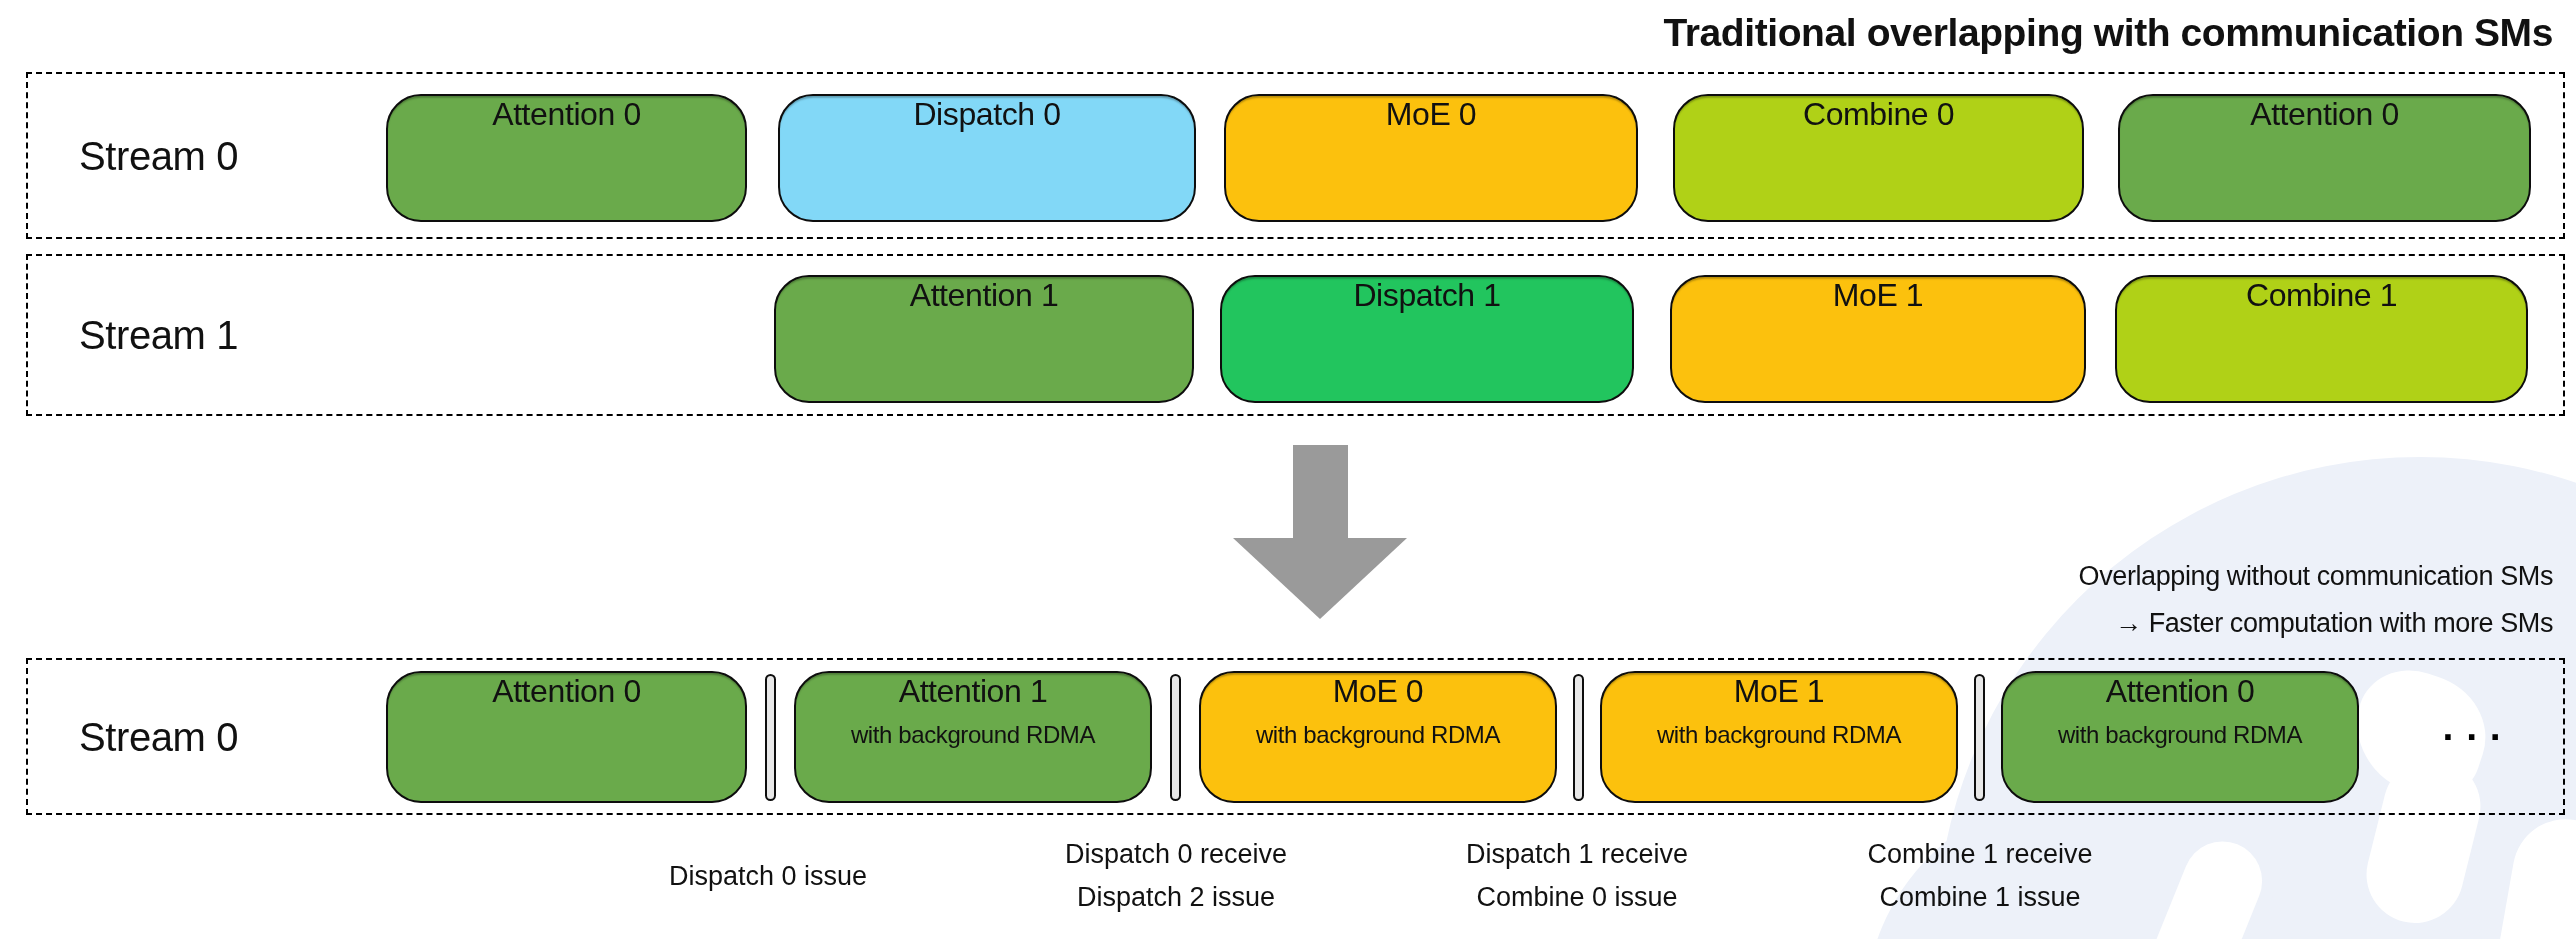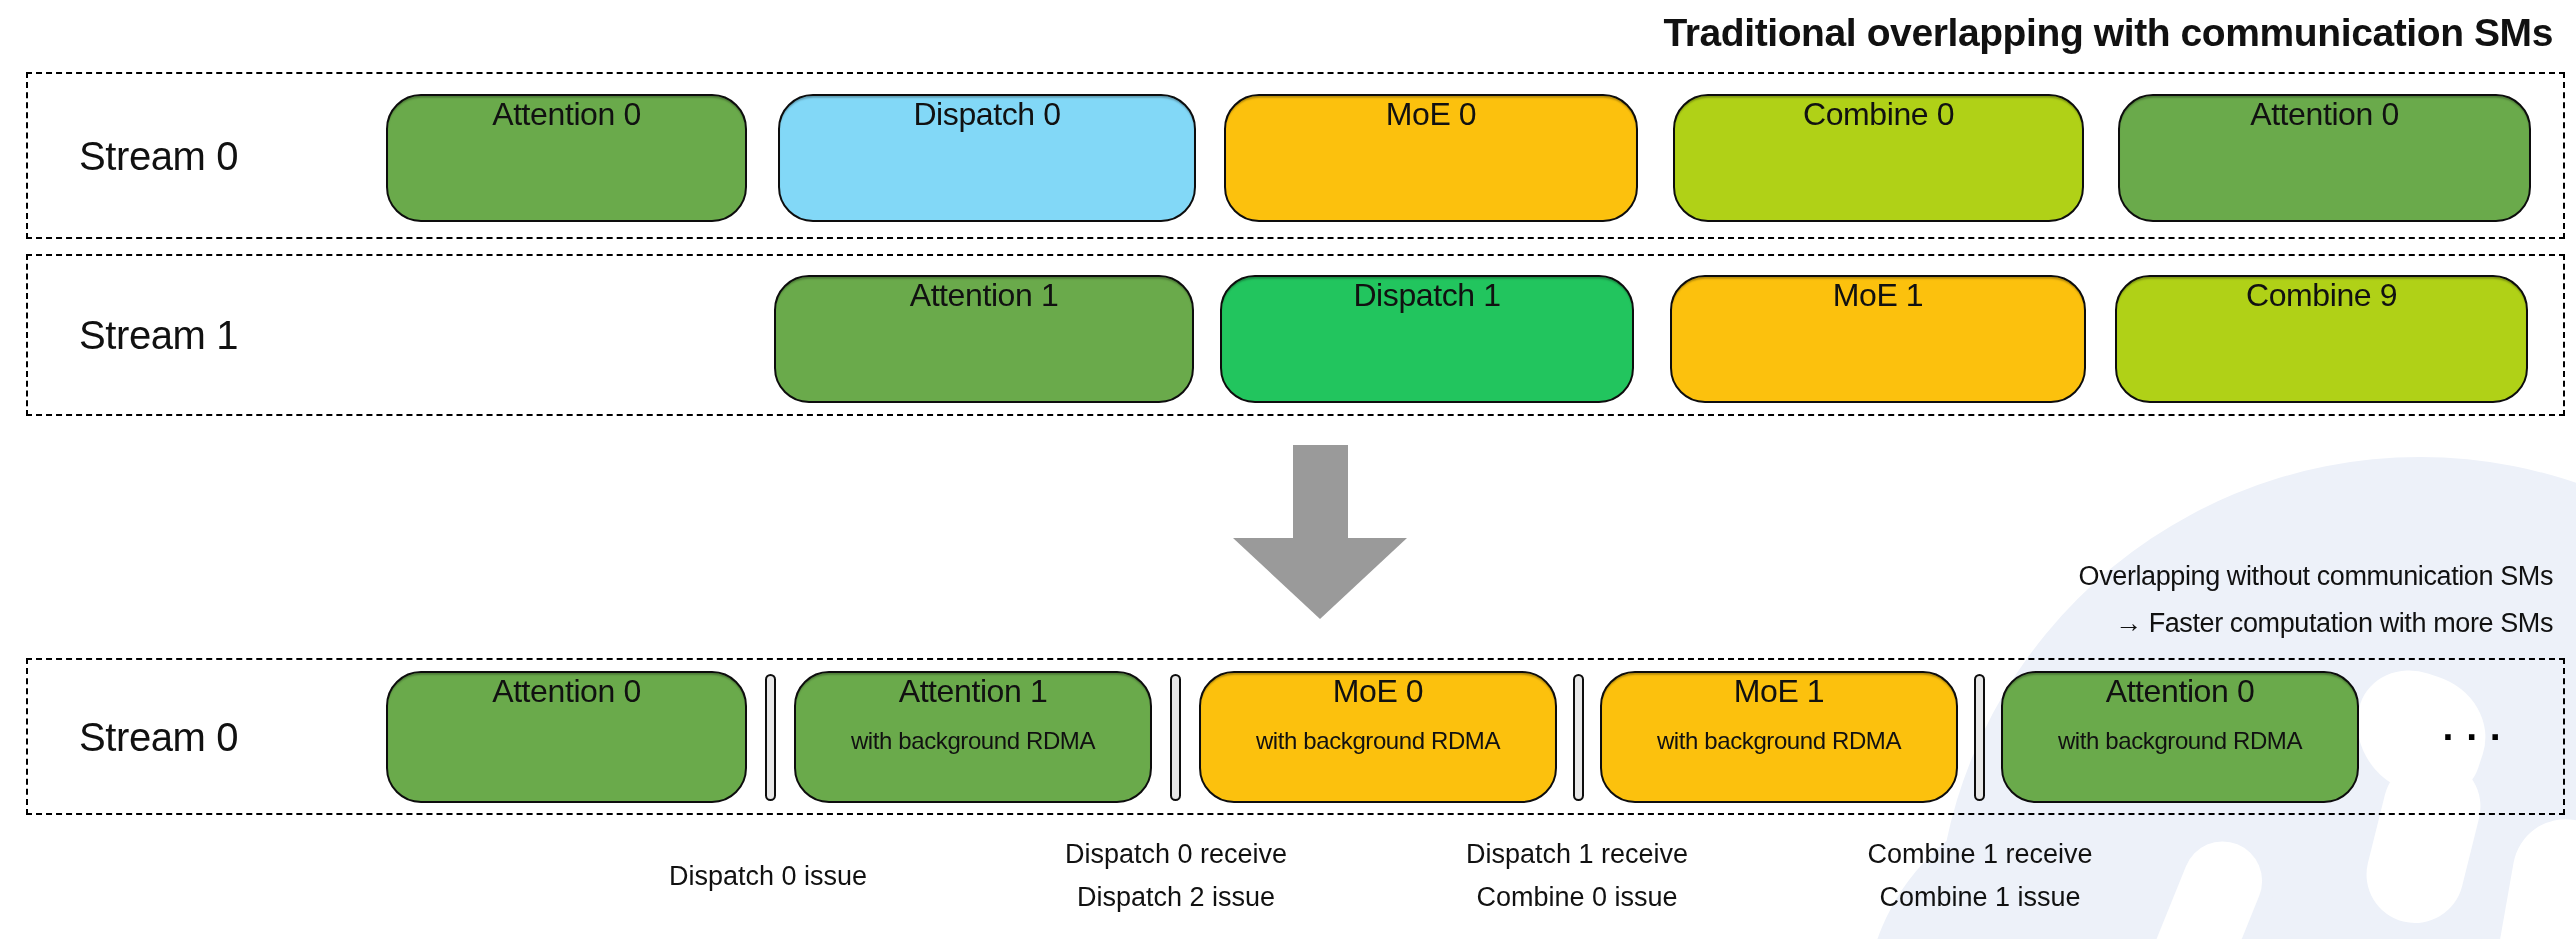--- a/index.html
+++ b/index.html
@@ -75,21 +75,21 @@
   .block {
     position:absolute; border:2.6px solid #0d0d0d; border-radius:35px;
     display:flex; flex-direction:column; align-items:center; justify-content:flex-start;
     box-shadow: inset 0 2.6px 1.8px -0.9px rgba(0,0,0,0.28);
   }
   .panel-1 .block { top:20px; height:128px; }
   .panel-2 .block { top:18.5px; height:128px; }
   .panel-3 .block { top:11.4px; height:132px; }
 
   .block-label { font-size:32px; font-weight:400; letter-spacing:-0.4px; }
-  .block-sublabel { font-size:24px; font-weight:400; margin-top:17px; letter-spacing:-0.4px; }
+  .block-sublabel { font-size:24px; font-weight:400; margin-top:11px; letter-spacing:-0.4px; }
 
   .separator {
     position:absolute; top:14px; height:127px; width:11.4px;
     border:2.2px solid #0d0d0d; border-radius:7px; background:#e8e8e8;
   }
 
   .ellipsis {
     position:absolute; top:50%; transform:translateY(-50%);
     left:2375px; width:150px; text-align:center;
     font-size:39px; font-weight:700; letter-spacing:10.6px; color:#000;
@@ -163,21 +163,21 @@
     <div class="block" style="left: 746px; width: 420px; background-color: rgb(106, 170, 75);">
       <div class="block-label">Attention 1</div>
     </div>
     <div class="block" style="left: 1192px; width: 414px; background-color: #22c55e;">
       <div class="block-label">Dispatch 1</div>
     </div>
     <div class="block" style="left: 1642px; width: 416px; background-color: rgb(252, 193, 13);">
       <div class="block-label">MoE 1</div>
     </div>
     <div class="block" style="left: 2087px; width: 413px; background-color: rgb(176, 209, 23);">
-      <div class="block-label">Combine 9</div>
+      <div class="block-label">Combine 1</div>
     </div>
   </div>
 
   <div class="arrow">
     <div class="arrow-shaft"></div>
     <div class="arrow-head"></div>
   </div>
 
   <div class="bottom-title">
     <div>Overlapping without communication SMs</div>

